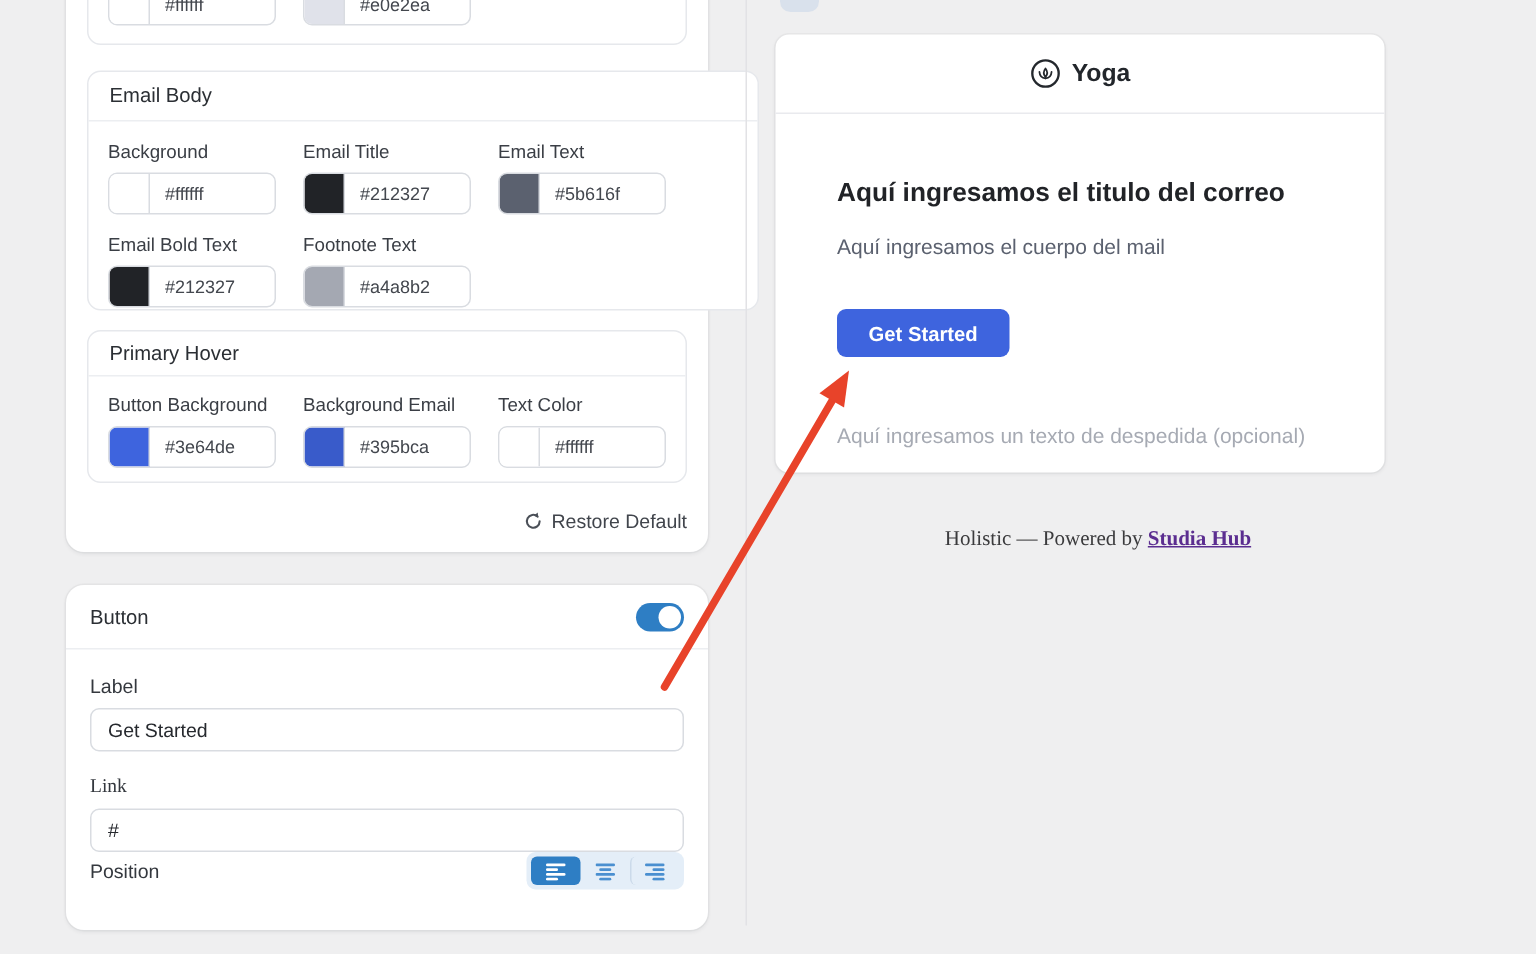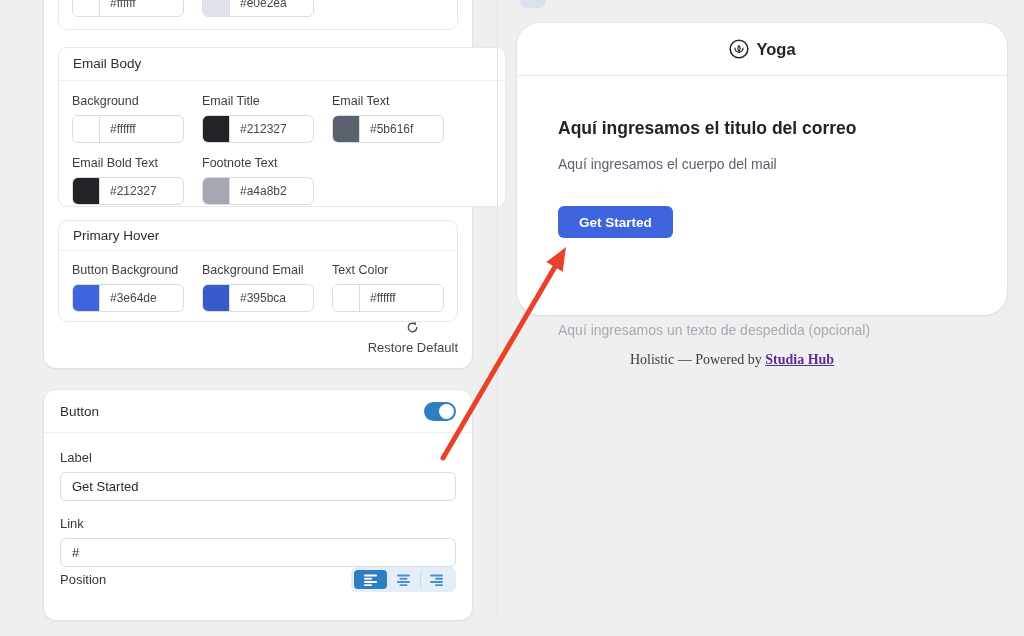--- a/index.html
+++ b/index.html
@@ -70,21 +70,20 @@
   .restore {
     position:absolute;
     right:14px;
     bottom:13px;
     display:flex;
     align-items:center;
     gap:6px;
     font-size:13px;
     color:#41454c;
     cursor:pointer;
-    flex-direction:column;
   }
   
   .btn-card-head {
     height:43px;
     border-bottom:1px solid #eceef1;
     display:flex;
     align-items:center;
     padding:12px 16px;
     font-size:13.5px;
     font-weight:500;
@@ -186,21 +185,21 @@
     border:none;
     border-radius:6px;
     color:#ffffff;
     font-size:13.5px;
     font-weight:600;
     font-family:"Liberation Sans", sans-serif;
     cursor:pointer;
   }
   .preview-farewell {
     position:absolute; left:41px; top:259px;
-    font-size:14px; color:#a6aab3;margin-top:40px;
+    font-size:14px; color:#a6aab3;
   }
   .preview-footer {
     position:absolute;
     left:517px; top:352px;
     width:430px;
     text-align:center;
     font-family:"Liberation Serif", serif;
     font-size:14px;
     color:#3b3b3d;
   }
@@ -312,21 +311,21 @@
 <div class="card" style="left:44px; top:390px; width:428px; height:230px;">
   <div class="btn-card-head">
     <span>Button</span>
     <div class="toggle">
       <div class="knob"></div>
     </div>
   </div>
   <div class="btn-card-body">
     <div class="form-label">Label</div>
     <input class="text-input" type="text" value="Get Started" style="">
-    <div class="form-label" style="margin-top:15px;">Link</div>
+    <div class="form-label" style="margin-top:15px;font-family:Liberation Serif, serif;">Link</div>
     <input class="text-input" type="text" value="#" style="">
     <div class="position-row">
       <div class="form-label">Position</div>
       <div class="align-group">
         <div class="align-btn sel">
           <svg viewBox="0 0 14 12" width="14" height="12">
             <rect x="0" y="0.6" width="13" height="1.9" rx="0.9" fill="#ffffff"></rect>
             <rect x="0" y="3.8" width="8" height="1.9" rx="0.9" fill="#ffffff"></rect>
             <rect x="0" y="7.0" width="13" height="1.9" rx="0.9" fill="#ffffff"></rect>
             <rect x="0" y="10.2" width="8" height="1.9" rx="0.9" fill="#ffffff"></rect>
@@ -349,21 +348,21 @@
           </svg>
         </div>
       </div>
     </div>
   </div>
 </div>
 
 <div class="v-divider"></div>
 <div class="partial-tab"></div>
 
-<div class="card" style="left:517px; top:23px; width:490px; height:292px; border-radius:23px;">
+<div class="card" style="left:517px; top:23px; width:406px; height:292px; border-radius:9px;">
   <div class="preview-head">
     <span style="display:inline-flex;">
       <svg viewBox="0 0 24 24" width="22" height="22">
         <circle cx="12" cy="12" r="9.6" fill="none" stroke="#24282d" stroke-width="1.7"></circle>
         <path d="M12 8.4c-1.6 2-1.6 4.3 0 6.2 1.6-1.9 1.6-4.2 0-6.2z" fill="#ffffff" stroke="#24282d" stroke-width="1.3" stroke-linejoin="round"></path>
         <path d="M7.6 10.9c.2 2.8 1.8 4.4 4.4 4.7" fill="none" stroke="#24282d" stroke-width="1.3" stroke-linecap="round"></path>
         <path d="M16.4 10.9c-.2 2.8-1.8 4.4-4.4 4.7" fill="none" stroke="#24282d" stroke-width="1.3" stroke-linecap="round"></path>
       </svg>
     </span>
     <span class="brand-name">Yoga</span>

